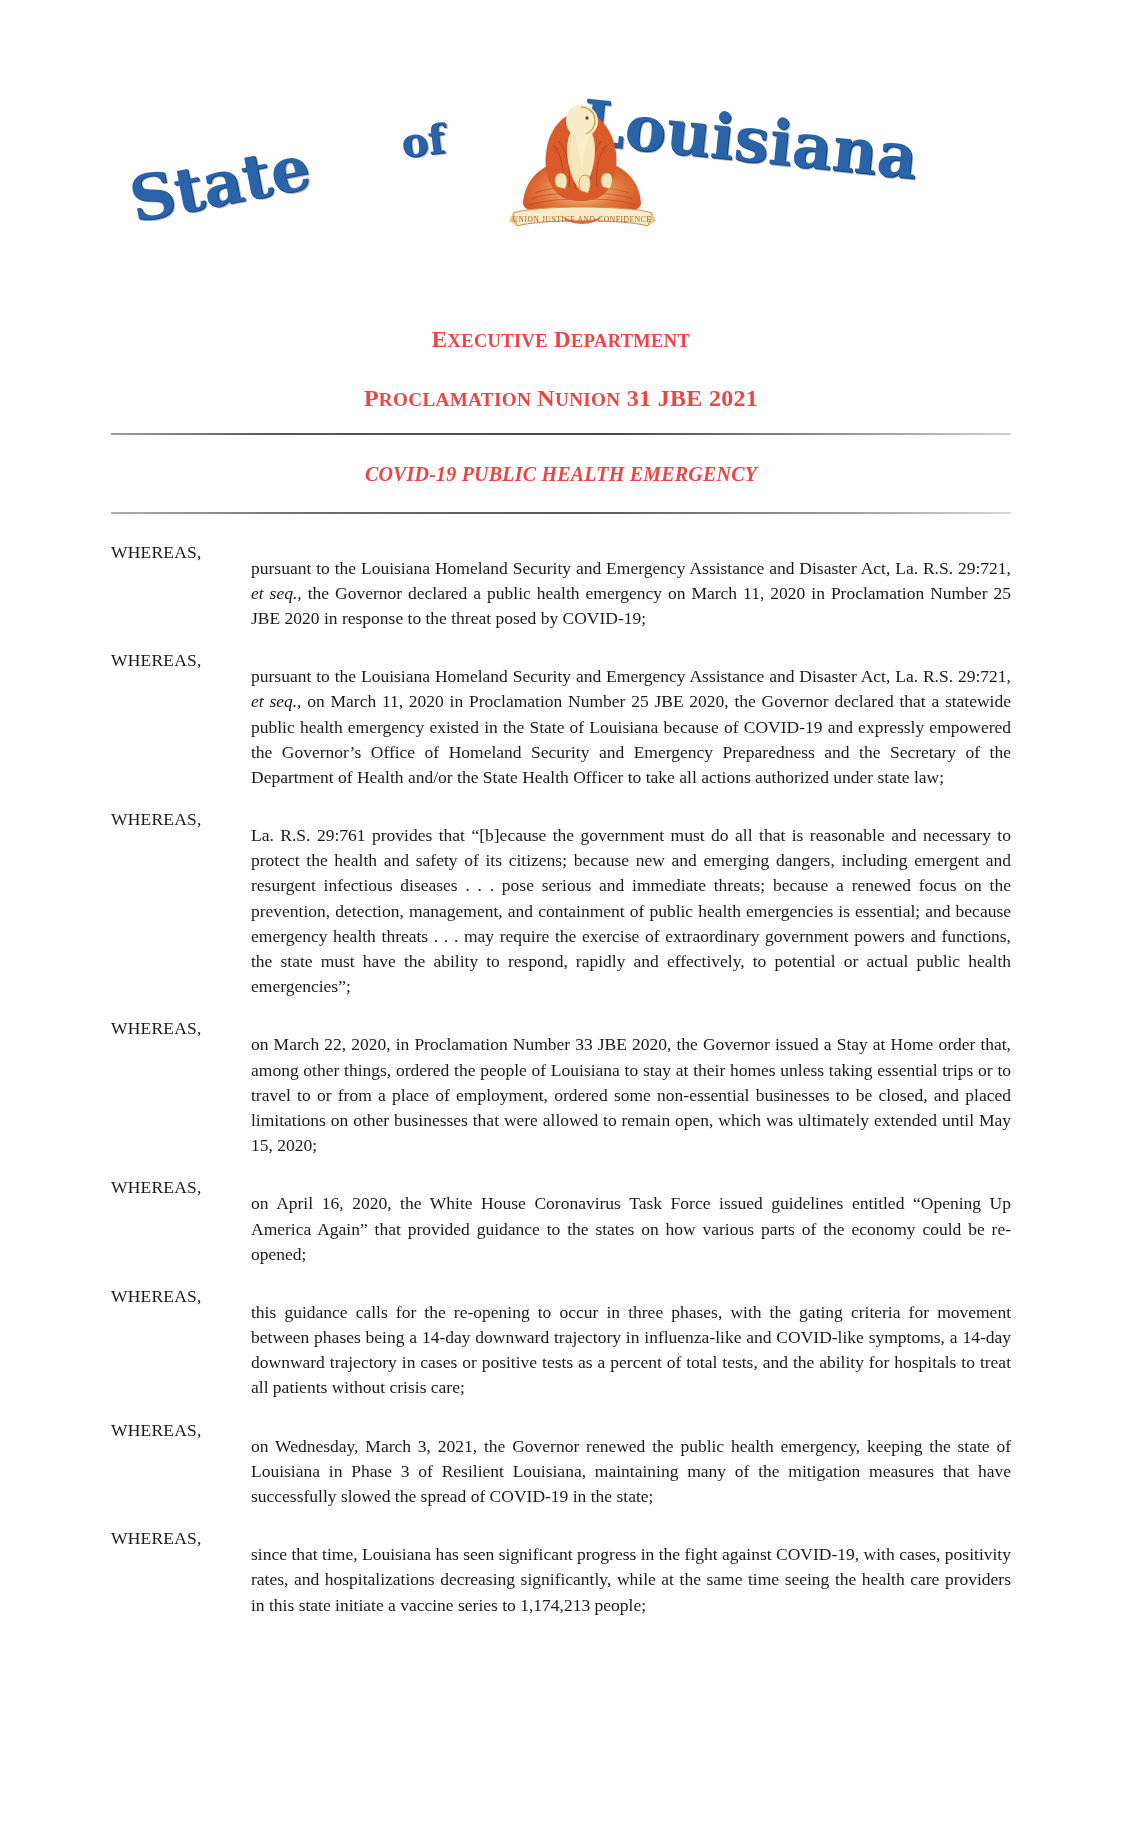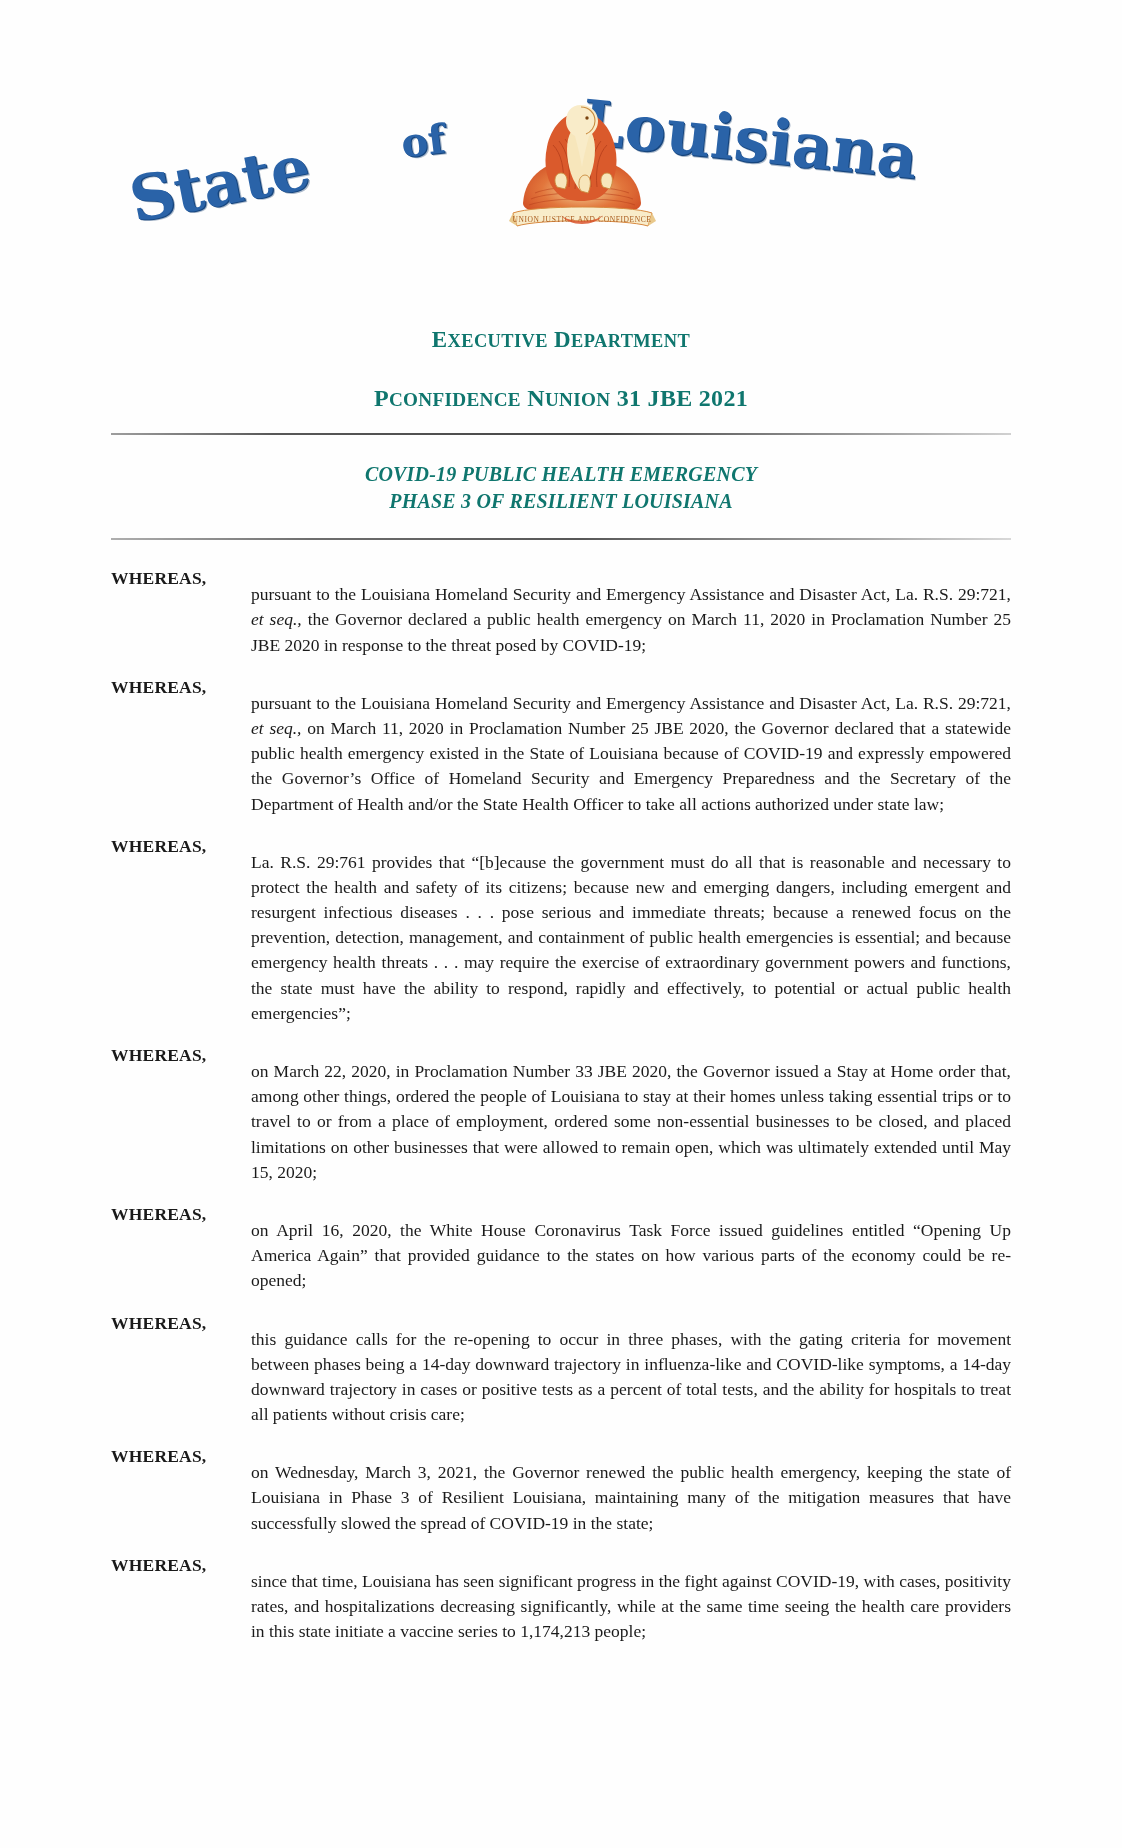--- a/index.html
+++ b/index.html
@@ -72,21 +72,21 @@
     left: 384px;
     top: 0px;
     width: 175px;
     height: 140px;
   }
 
   
   .center-line {
     text-align: center;
     font-family: "Liberation Serif", "DejaVu Serif", serif;
-    color: #0f766e;
+    color: #ef4444;
   }
   .dept {
     margin-top: 42px;
     font-size: 23px;
     font-weight: 700;
     letter-spacing: 0.4px;
   }
   .procnum {
     margin-top: 32px;
     font-size: 24px;
@@ -129,21 +129,21 @@
   }
   .clause {
     display: flex;
     align-items: flex-start;
     margin-bottom: 17px;
   }
   .clause-label {
     flex: 0 0 140px;
     width: 140px;
     font-size: 17.5px;
-    font-weight: 700;
+    font-weight: 400;
     letter-spacing: 0.2px;
     line-height: 1.44;
     padding-top: 0px;
   }
   .clause-text {
     flex: 1 1 auto;
     font-size: 17.5px;
     line-height: 1.44;
     text-align: justify;
     text-justify: inter-word;
@@ -222,30 +222,29 @@
 
     </div>
   </div>
 
   <div class="center-line dept">
     <span class="smallcaps-big">E</span><span class="smallcaps-sm">XECUTIVE</span>
     <span class="smallcaps-big">D</span><span class="smallcaps-sm">EPARTMENT</span>
   </div>
 
   <div class="center-line procnum">
-    <span class="smallcaps-big">P</span><span class="smallcaps-sm">CONFIDENCE</span>
+    <span class="smallcaps-big">P</span><span class="smallcaps-sm">ROCLAMATION</span>
     <span class="smallcaps-big">N</span><span class="smallcaps-sm">UNION</span>
     <span class="smallcaps-big">31 JBE 2021</span>
   </div>
 
   <div class="rule"></div>
 
   <div class="center-line doctitle">
     <div>COVID-19 PUBLIC HEALTH EMERGENCY</div>
-    <div>PHASE 3 OF RESILIENT LOUISIANA</div>
   </div>
 
   <div class="rule2"></div>
 
   <div class="body">
 
     <div class="clause">
       <div class="clause-label">WHEREAS,</div>
       <div class="clause-text"><span>pursuant to the Louisiana Homeland Security and Emergency Assistance and Disaster Act, La. R.S. 29:721, </span><i>et seq.,</i><span> the Governor declared a public health emergency on March 11, 2020 in Proclamation Number 25 JBE 2020 in response to the threat posed by COVID-19;</span></div>
     </div>

